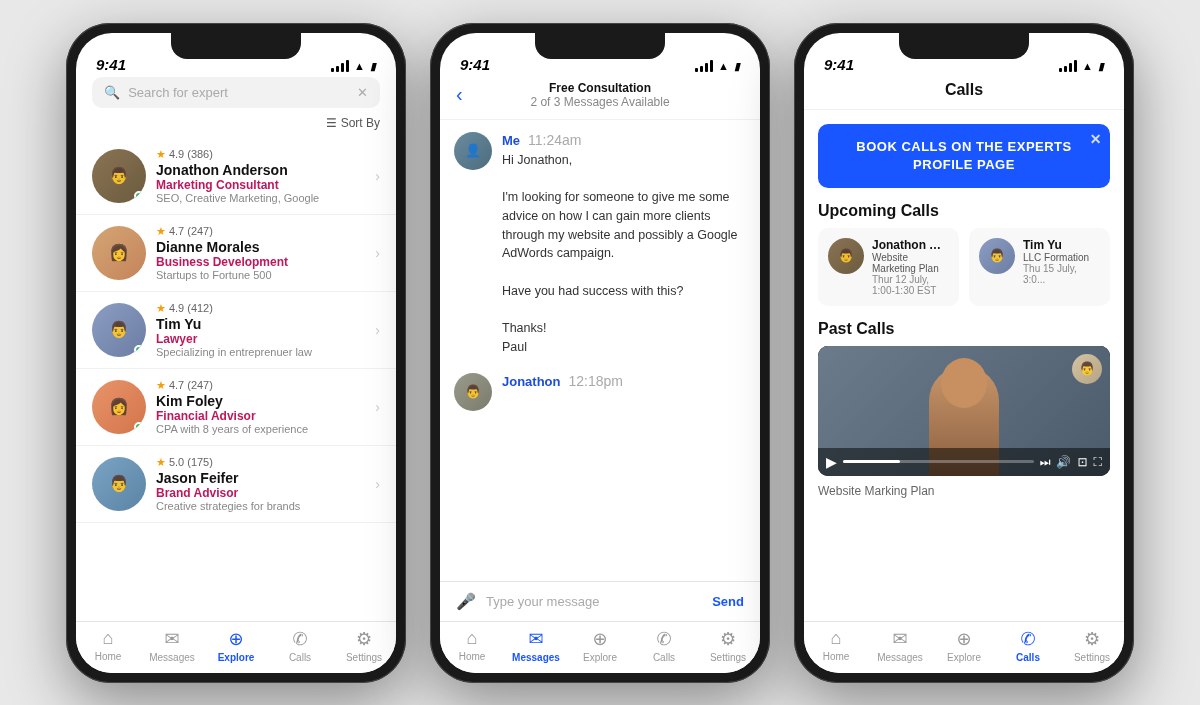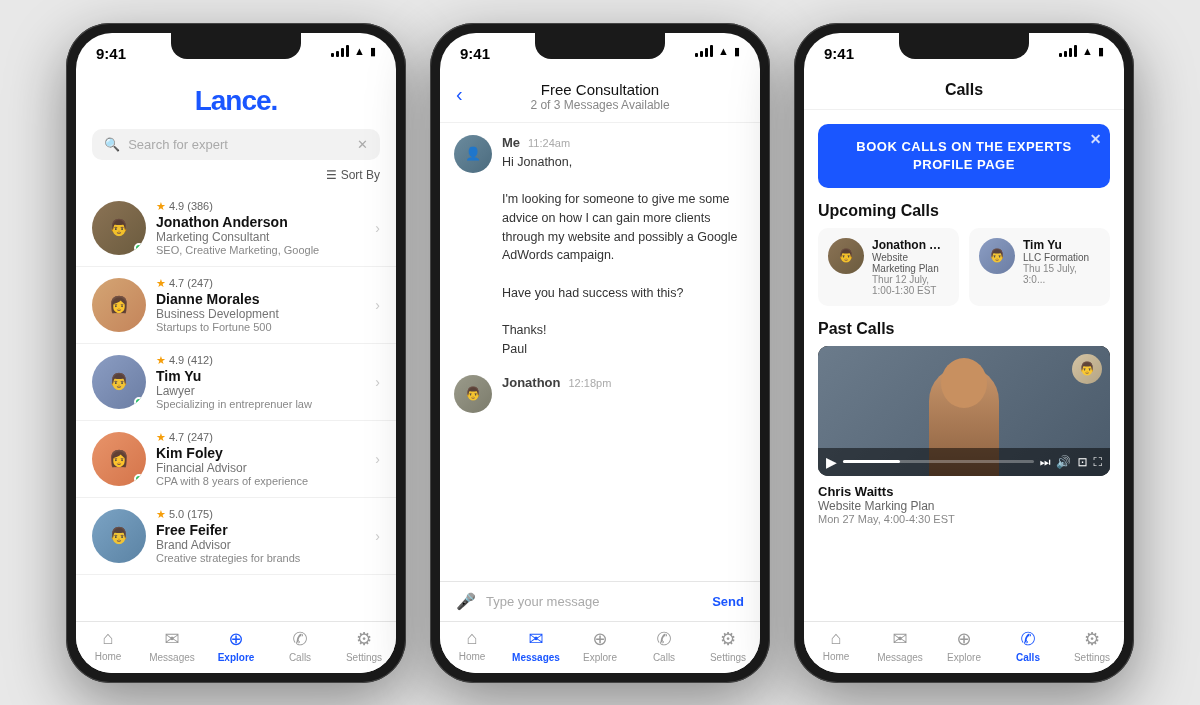--- a/index.html
+++ b/index.html
@@ -46,24 +46,25 @@
       width: 130px;
       height: 26px;
       background: #1a1a1a;
       border-radius: 0 0 16px 16px;
       z-index: 10;
     }
     
     .status-bar {
       display: flex;
       justify-content: space-between;
-      align-items: flex-start;
+      align-items: flex-end;
       padding: 12px 20px 4px;
       height: 44px;
       flex-shrink: 0;
+      font-style: italic;
     }
     .status-time {
       font-size: 15px;
       font-weight: 600;
       color: #000;
     }
     .status-icons {
       display: flex;
       gap: 5px;
       align-items: center;
@@ -179,35 +180,35 @@
     .p1-expert-info { flex: 1; }
     .p1-expert-rating {
       display: flex;
       align-items: center;
       gap: 3px;
       margin-bottom: 1px;
     }
     .star-icon { color: #f59e0b; font-size: 11px; }
     .rating-text { font-size: 11px; color: #666; }
     .p1-expert-name { font-size: 14px; font-weight: 600; color: #111; }
-    .p1-expert-title { font-size: 12px; color: #737373; }
+    .p1-expert-title { font-size: 12px; color: #be185d; font-weight: bold; }
     .p1-expert-desc { font-size: 11px; color: #888; }
     .p1-chevron { color: #ccc; font-size: 14px; }
-    .p2-title { font-size: 15px; font-weight: 400; color: #111; }
+    .p2-title { font-size: 12px; font-weight: 700; color: #111; }
     .p2-subtitle { font-size: 12px; color: #888; }
     .p2-messages { flex: 1; overflow: hidden; padding: 12px 14px; display: flex; flex-direction: column; gap: 16px; }
     .p2-msg { display: flex; gap: 10px; align-items: flex-start; }
     .p2-msg-avatar {
       width: 38px; height: 38px; border-radius: 19px; flex-shrink: 0;
       overflow: hidden;
     }
     .p2-msg-body { flex: 1; }
     .p2-msg-header { display: flex; gap: 8px; align-items: baseline; margin-bottom: 3px; }
-    .p2-msg-name { font-size: 13px; font-weight: 600; color: #404040; }
-    .p2-msg-time { font-size: 11px; color: #aaa; }
+    .p2-msg-name { font-size: 13px; font-weight: 600; color: #1d4ed8; }
+    .p2-msg-time { font-size: 14px; color: #aaa; }
     .p2-msg-text { font-size: 12.5px; color: #333; line-height: 1.5; }
     .p2-input-bar {
       border-top: 1px solid #e5e5e5;
       padding: 10px 16px;
       display: flex;
       align-items: center;
       gap: 10px;
       flex-shrink: 0;
     }
     .p2-input-text { flex: 1; font-size: 13px; color: #aaa; }
@@ -369,23 +370,20 @@
             <div class="signal-bar" style="height:9px"></div>
             <div class="signal-bar" style="height:12px"></div>
           </div>
           <span class="wifi-icon">▲</span>
           <span class="battery-icon">▮</span>
         </div>
       </div>
 
       <div class="screen-content">
 
-        <div class="p1-header">
-          <div class="p1-logo">Lance.</div>
-        </div>
 
         <div class="p1-search">
           <span class="p1-search-icon">🔍</span>
           <span class="p1-search-text">Search for expert</span>
           <span class="p1-search-clear">✕</span>
         </div>
 
         <div class="p1-sort">
           <span class="p1-sort-icon">☰</span>
           <span class="p1-sort-label">Sort By</span>
@@ -462,21 +460,21 @@
 
           <div class="p1-expert-item">
             <div class="p1-avatar avatar-jason">
               <div class="human-face human-face-sm">👨</div>
             </div>
             <div class="p1-expert-info">
               <div class="p1-expert-rating">
                 <span class="star-icon">★</span>
                 <span class="rating-text">5.0 (175)</span>
               </div>
-              <div class="p1-expert-name">Free Feifer</div>
+              <div class="p1-expert-name">Jason Feifer</div>
               <div class="p1-expert-title">Brand Advisor</div>
               <div class="p1-expert-desc">Creative strategies for brands</div>
             </div>
             <span class="p1-chevron">›</span>
           </div>
 
         </div>
       </div>
 
       <div class="bottom-nav">
@@ -663,23 +661,21 @@
                   <div class="p3-progress-fill"></div>
                 </div>
                 <div class="p3-video-icons">
                   <span class="p3-vid-icon">⏭</span>
                   <span class="p3-vid-icon">🔊</span>
                   <span class="p3-vid-icon">⊡</span>
                   <span class="p3-vid-icon">⛶</span>
                 </div>
               </div>
             </div>
-            <div class="p3-past-name">Chris Waitts</div>
             <div class="p3-past-desc">Website Marking Plan</div>
-            <div class="p3-past-time">Mon 27 May, 4:00-4:30 EST</div>
           </div>
         </div>
       </div>
 
       <div class="bottom-nav">
         <div class="nav-item">
           <span class="nav-icon">⌂</span>
           <span class="nav-label">Home</span>
         </div>
         <div class="nav-item">

